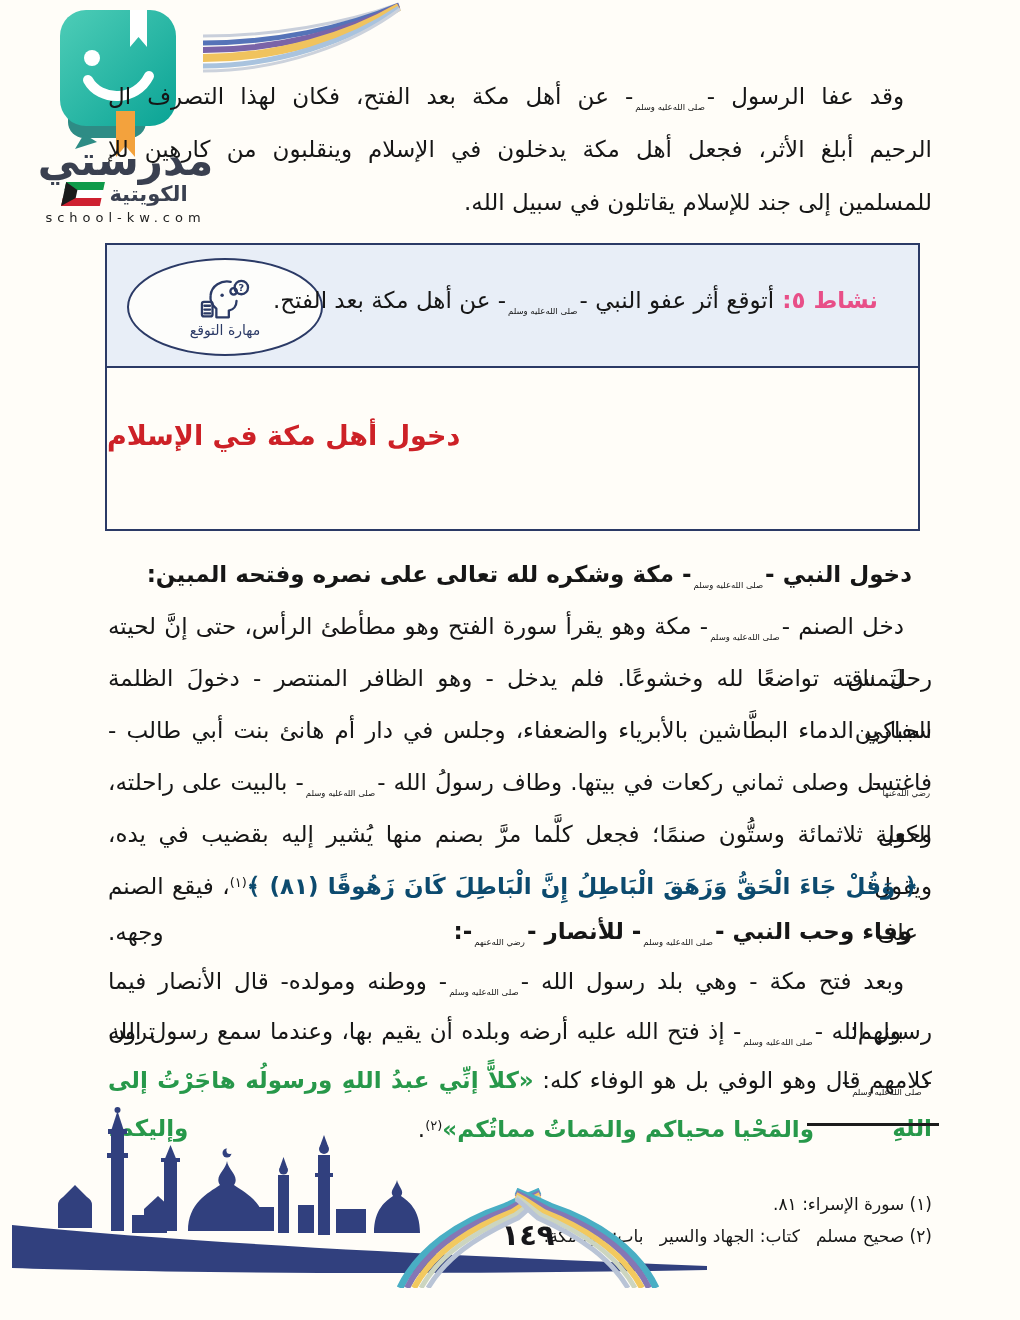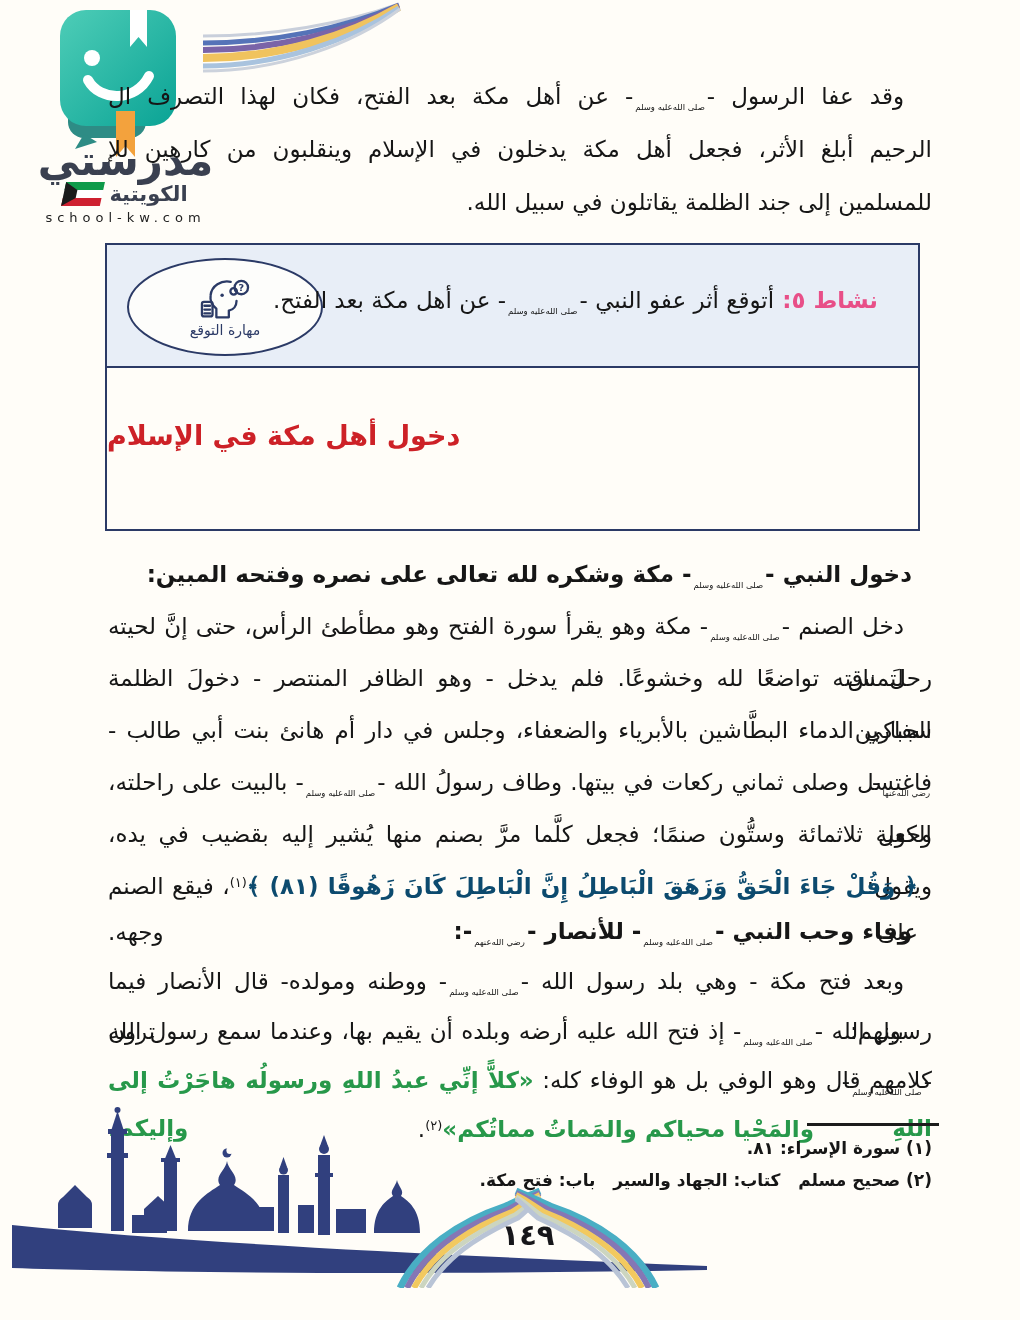--- a/index.html
+++ b/index.html
@@ -39,21 +39,21 @@
   .skill-oval{position:absolute;left:20px;top:13px;width:192px;height:94px;background:#fdfdfb;border:2px solid #2b3a66;border-radius:50%;
               display:flex;flex-direction:column;align-items:center;justify-content:center;}
   .skill-label{font-size:14px;color:#2b3a66;margin-top:-2px;}
   .activity-line{position:absolute;right:40px;top:42px;direction:rtl;font-size:23px;color:#161616;white-space:nowrap;}
 
   .title-box{position:absolute;left:105px;top:366px;width:811px;height:161px;background:#fffdf8;border:2px solid #2b3a66;}
   .title-box .red-title{margin-top:52px;text-align:left;font-size:27px;font-weight:bold;color:#cd2127;direction:rtl;}
 
   
   .fn-sep{position:absolute;left:807px;top:1123px;width:132px;height:3px;background:#1c1c1c;}
-  .footnotes{position:absolute;left:400px;top:1132px;width:532px;direction:rtl;text-align:right;font-size:17px;color:#161616;font-weight:bold;}
+  .footnotes{position:absolute;left:400px;top:1188px;width:532px;direction:rtl;text-align:right;font-size:17px;color:#161616;}
   .footnotes .fn{height:32px;line-height:32px;}
 </style>
 </head>
 <body>
 
 <div class="page">
 
   <div class="brand">
     <svg class="brand-icon" viewBox="0 0 140 155">
       <defs>
@@ -91,21 +91,21 @@
     <path d="M0,66 C76,66 148,40 196,8" stroke="#a9c3de" stroke-width="5" fill="none"></path>
     <path d="M0,71 C78,71 150,44 197,9" stroke="#ccd2dc" stroke-width="3" fill="none"></path>
   </svg>
 
   <div class="col" style="top:70px;">
     <div class="line j ind" style="height:53px;line-height:53px;"><span>وقد عفا الرسول -</span><span class="hon">
           <span>صلى الله</span>
           <span>عليه وسلم</span>
         </span><span>- عن أهل مكة بعد الفتح، فكان لهذا التصرف ال</span></div>
     <div class="line j" style="height:53px;line-height:53px;"><span>الرحيم أبلغ الأثر، فجعل أهل مكة يدخلون في الإسلام وينقلبون من كارهين للإ</span></div>
-    <div class="line r" style="height:53px;line-height:53px;"><span>للمسلمين إلى جند الظلمة يقاتلون في سبيل الله.</span></div>
+    <div class="line r" style="height:53px;line-height:53px;"><span>للمسلمين إلى جند للإسلام يقاتلون في سبيل الله.</span></div>
   </div>
 
   <div class="activity-box">
     <div class="skill-oval">
       <svg width="62" height="48" viewBox="0 0 64 50">
         <g stroke="#2b3a66" stroke-width="2.4" fill="none" stroke-linejoin="round" stroke-linecap="round">
           <path d="M38,6 C28,4 18,10 17,20 C16,27 19,31 23,34 L23,43 L36,43 L36,36 C41,35 44,31 44,26"></path>
           <circle cx="49" cy="12" r="7"></circle>
           <circle cx="41" cy="16" r="3.4"></circle>
           <rect x="8" y="27" width="11" height="15" rx="2"></rect>

